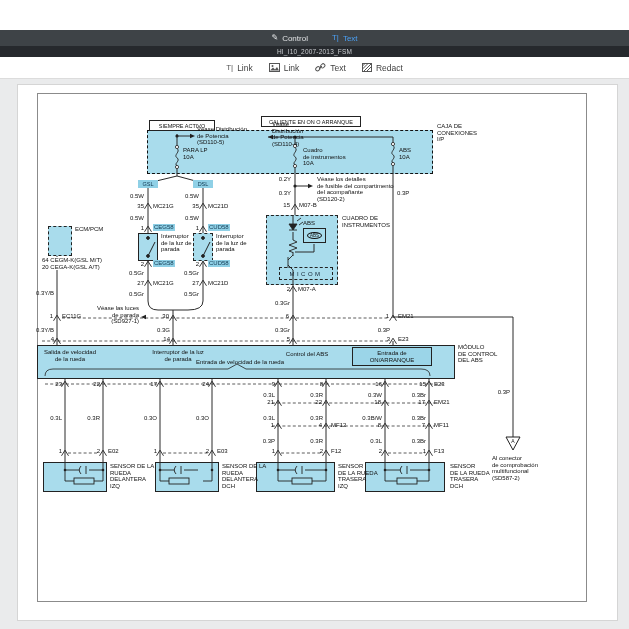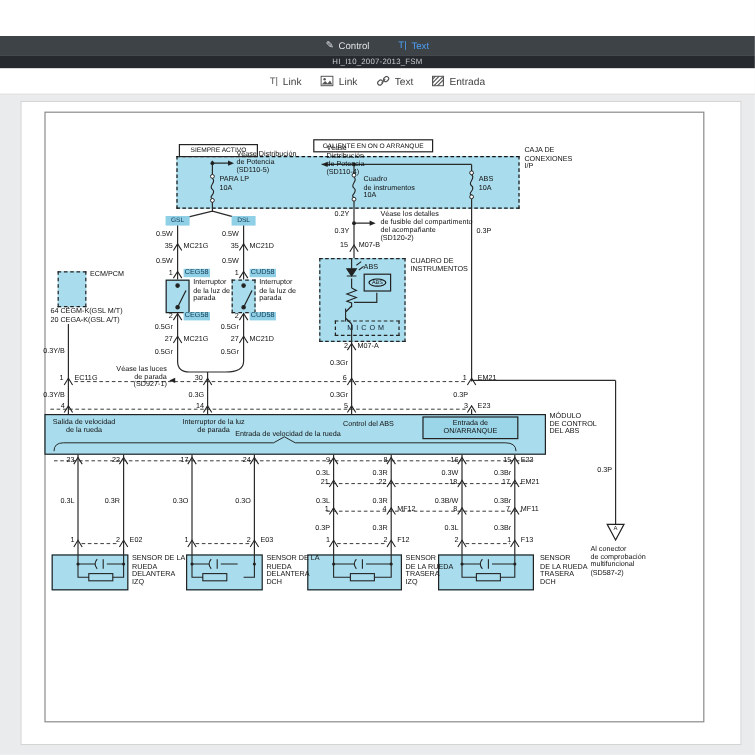--- a/index.html
+++ b/index.html
@@ -72,21 +72,21 @@
           <rect x="0.8" y="4" width="4.5" height="3.5" rx="1.7" transform="rotate(-45 3 6)" fill="none" stroke="#555"></rect>
           <rect x="5.7" y="1" width="4.5" height="3.5" rx="1.7" transform="rotate(-45 8 3)" fill="none" stroke="#555"></rect>
         </svg>
         <span>Text</span>
       </span>
     <span class="tool">
         <svg width="10" height="9" style="position:static">
           <rect x="0.5" y="0.5" width="9" height="8" fill="none" stroke="#555"></rect>
           <path d="M0.5,3 L3,0.5 M0.5,6 L6,0.5 M1.5,8.5 L9,1 M4.5,8.5 L9.5,3.5" stroke="#555"></path>
         </svg>
-        <span>Entrada</span>
+        <span>Redact</span>
       </span>
   </div>
 
   <div class="page"></div>
   <div class="frame"></div>
 
   <div class="cy bdd" style="left:147px;top:130px;width:286px;height:44px;"></div>
   <div class="lblbox" style="left:149px;top:120px;width:66px;height:11px;">
       <span>SIEMPRE ACTIVO</span>
     </div>

